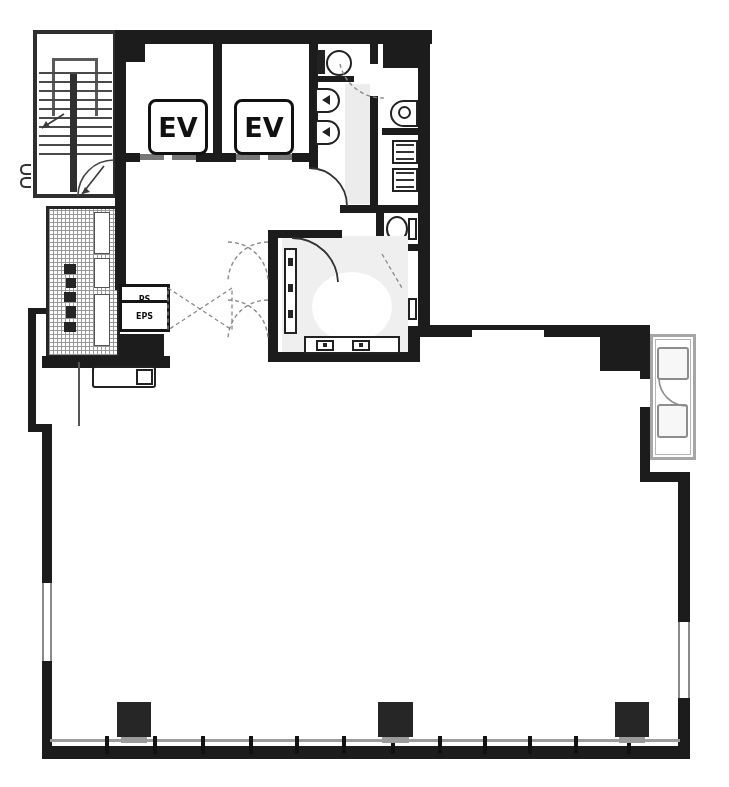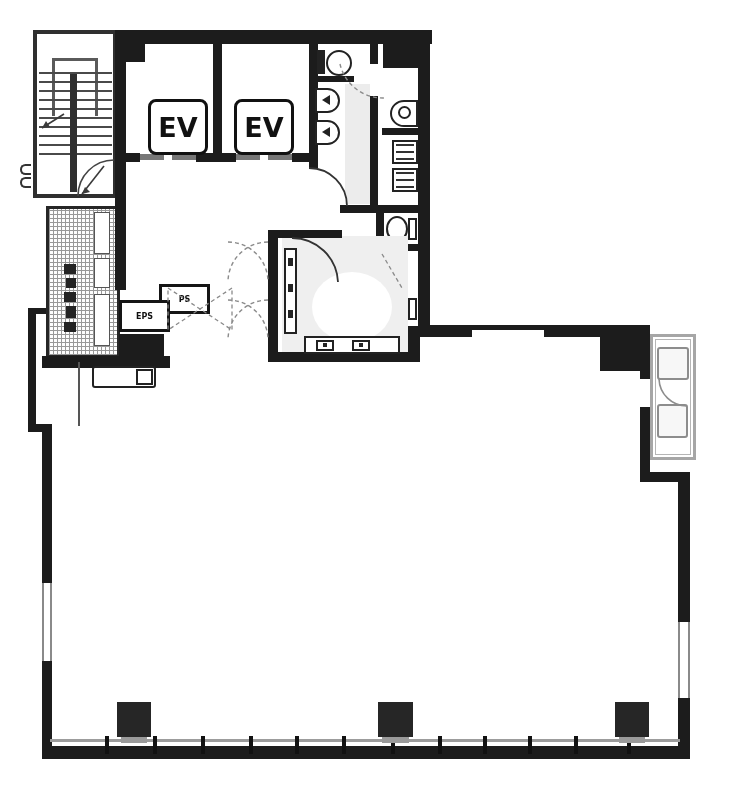--- a/index.html
+++ b/index.html
@@ -133,21 +133,21 @@
   <div class="fix" style="left:284px;top:248px;width:13px;height:86px;"></div>
   <div class="blob" style="left:288px;top:258px;width:5px;height:8px;"></div>
   <div class="blob" style="left:288px;top:284px;width:5px;height:8px;"></div>
   <div class="blob" style="left:288px;top:310px;width:5px;height:8px;"></div>
   <div class="fix" style="left:304px;top:336px;width:96px;height:18px;"></div>
   <div class="fix" style="left:316px;top:340px;width:18px;height:11px;"></div>
   <div class="blob" style="left:323px;top:343px;width:4px;height:4px;"></div>
   <div class="fix" style="left:352px;top:340px;width:18px;height:11px;"></div>
   <div class="blob" style="left:359px;top:343px;width:4px;height:4px;"></div>
 
-  <div class="tiny-label" style="left:119px;top:284px;width:45px;height:24px;font-size:8px;margin-left:40px;">
+  <div class="tiny-label" style="left:119px;top:284px;width:45px;height:24px;font-size:8px;">
     <span>PS</span>
   </div>
   <div class="tiny-label" style="left:119px;top:300px;width:45px;height:26px;font-size:8px;">
     <span>EPS</span>
   </div>
   <div class="w" style="left:119px;top:334px;width:45px;height:28px;"></div>
 
   <div class="w" style="left:42px;top:356px;width:128px;height:12px;"></div>
   <div class="w" style="left:28px;top:308px;width:18px;height:6px;"></div>
   <div class="w" style="left:28px;top:308px;width:8px;height:122px;"></div>

